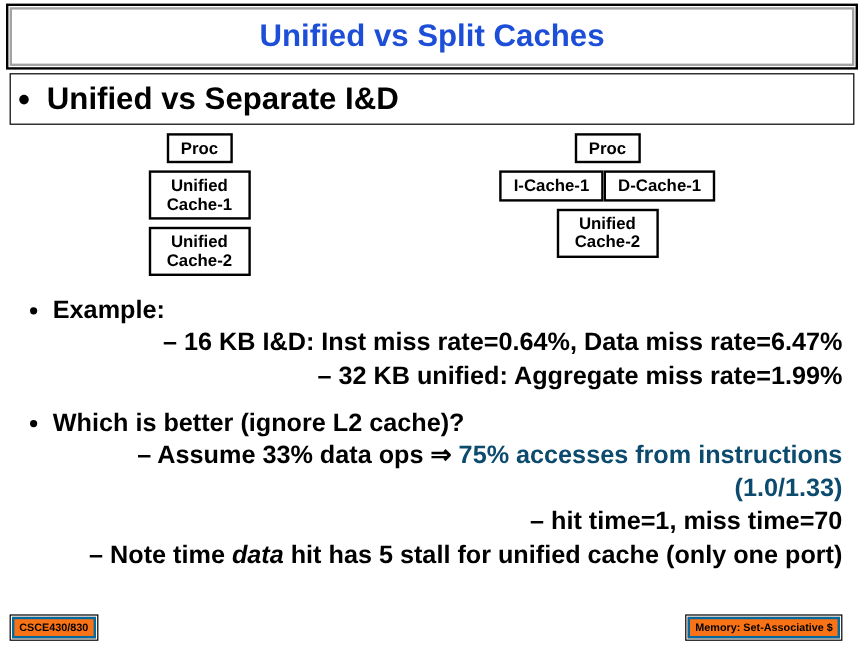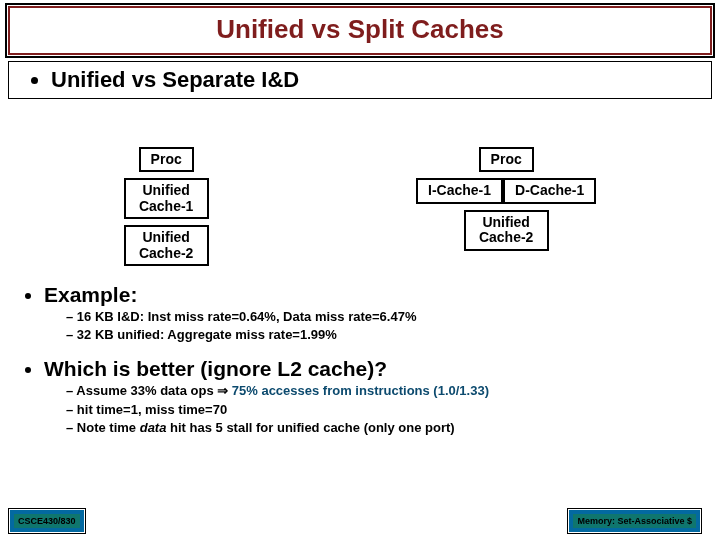--- a/index.html
+++ b/index.html
@@ -5,54 +5,53 @@
   * { box-sizing: border-box; margin: 0; padding: 0; }
   body {
     width: 720px;
     height: 540px;
     background: #fff;
     font-family: Arial, Helvetica, sans-serif;
     position: relative;
     overflow: hidden;
   }
   .title-box {
-    border: 2px solid #7f1d1d;
+    border: 2px solid #a3a3a3;
     outline: 2px solid #000;
     outline-offset: 1px;
     margin: 6px 8px 4px 8px;
     padding: 6px 0 8px 0;
     text-align: center;
     font-size: 26px;
     font-weight: bold;
-    color: #7f1d1d;
+    color: #1d4ed8;
   }
   .bullet-box {
     border: 1px solid #000;
     margin: 6px 8px 0 8px;
-    padding: 2px 6px 2px 16px;
-    font-size: 22px;
+    padding: 2px 6px 2px 4px;
+    font-size: 26px;
     font-weight: bold;
   }
   ul.top { list-style: disc; padding-left: 26px; }
   ul.top > li { margin: 3px 0; }
   .diagrams {
     display: flex;
     justify-content: space-around;
     align-items: flex-start;
     margin: 4px 0 4px 0;
     padding: 0 20px;
   }
   .diag-col {
     display: flex;
     flex-direction: column;
     align-items: center;
     font-family: "Comic Sans MS", cursive, sans-serif;
     font-weight: bold;
     font-size: 14px;
-    margin-top: 41px;
   }
   .box {
     border: 2px solid #000;
     text-align: center;
     padding: 3px 10px;
     margin: 3px 0;
     line-height: 1.1;
     background: #fff;
   }
   .proc { min-width: 55px; }
@@ -62,38 +61,39 @@
   .content {
     padding: 0 18px;
     font-size: 20px;
     font-weight: bold;
   }
   .content ul.top { margin-top: 2px; }
   .content ul.top > li { margin-top: 14px; font-size: 21px; }
   ul.sub {
     list-style: none;
     padding-left: 22px;
-    font-size: 13px;
+    font-size: 21px;
     font-weight: bold;
     margin-top: 2px;
+    text-align: right;
   }
   ul.sub li::before { content: "– "; }
   ul.sub li { margin: 2px 0; line-height: 1.25; }
   .red { color: #0c4a6e; }
   .italic { font-style: italic; }
   .footer-left, .footer-right {
     position: absolute;
     bottom: 8px;
     font-size: 9px;
     font-weight: bold;
-    border: 4px solid #0369a1;
+    border: 2px solid #0369a1;
     outline: 1px solid #000;
     outline-offset: 1px;
     padding: 2px 4px;
-    background: #0f766e;
+    background: #f97316;
   }
   .footer-left { left: 10px; }
   .footer-right { right: 20px; }
   .arrow { font-family: Arial, sans-serif; }
 </style>
 </head>
 <body>
 
 <div class="title-box">Unified vs Split Caches</div>
 

